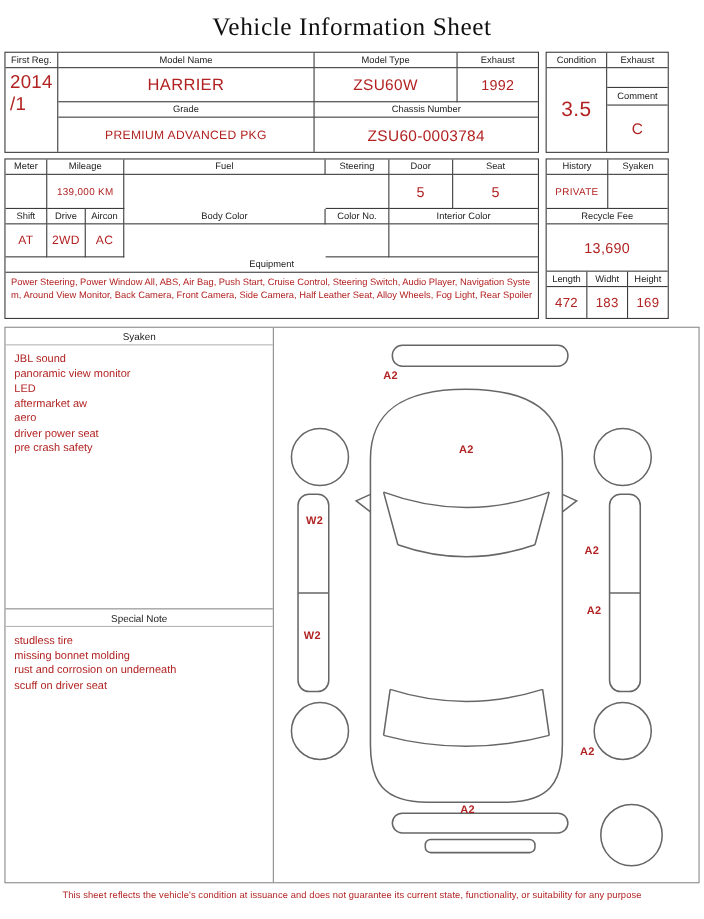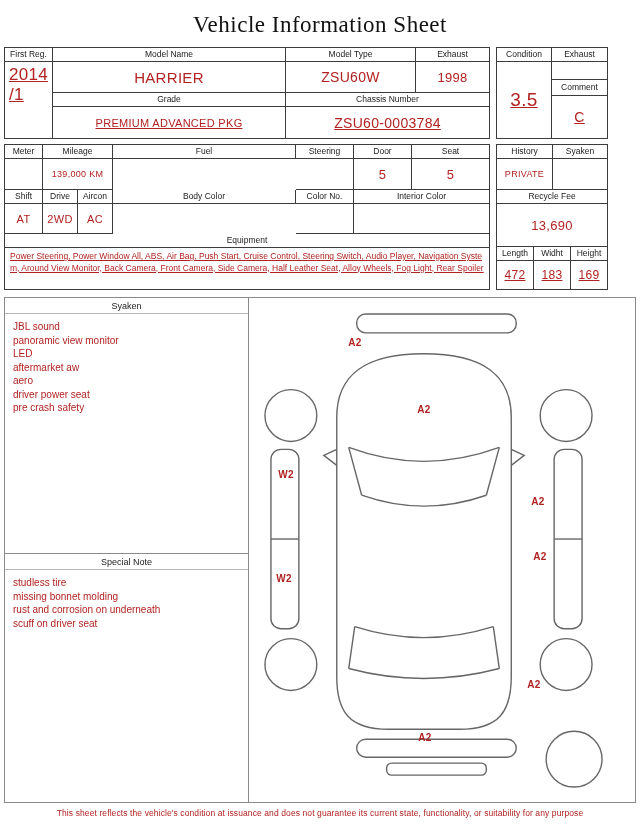--- a/index.html
+++ b/index.html
@@ -15,21 +15,21 @@
     font-size:23px; color:#111; margin-bottom:9px; letter-spacing:0.5px;
   }
   .row { display:flex; gap:6px; margin-bottom:5px;border-radius:18px; }
   .grid { display:grid; border:1px solid var(--line); background:#fff; }
   .cell {
     border-right:1px solid var(--line); border-bottom:1px solid var(--line);
     display:flex; align-items:center; justify-content:center;
     overflow:hidden; text-align:center;
   }
   .noR { border-right:none!important; }
-  .noB { border-bottom:none!important;text-decoration:underline; }
+  .noB { border-bottom:none!important; }
   .hdr { font-size:8.5px; color:#222; line-height:1; }
   .val { color:var(--red); letter-spacing:0.3px; }
   .f9{font-size:9px;} .f11{font-size:11px;} .f12{font-size:12px;}
   .f13{font-size:13px;} .f14{font-size:14px;} .f15{font-size:15px;}
   .f17{font-size:17px;} .f19{font-size:19px;}
   .left-align { justify-content:flex-start; text-align:left; padding-left:4px; }
   .pre { white-space:pre-line; }
   .equip {
     align-items:flex-start; text-align:left; padding:3px 5px;
     font-size:8.5px; line-height:11.5px; word-break:break-all; color:var(--red);
@@ -69,21 +69,21 @@
   <div class="row">
     <div class="grid" style="grid-template-columns:48px 233px 130px 73px; grid-template-rows:14px 31px 14px 31px;">
       <div class="cell hdr" style="grid-area:1/1/2/2">First Reg.</div>
       <div class="cell hdr" style="grid-area:1/2/2/3">Model Name</div>
       <div class="cell hdr" style="grid-area:1/3/2/4">Model Type</div>
       <div class="cell hdr noR" style="grid-area:1/4/2/5">Exhaust</div>
       <div class="cell val f17 pre left-align noB" style="grid-area:2/1/5/2; align-items:flex-start; padding-top:3px;">2014
 /1</div>
       <div class="cell val f15" style="grid-area:2/2/3/3">HARRIER</div>
       <div class="cell val f14" style="grid-area:2/3/3/4">ZSU60W</div>
-      <div class="cell val f13 noR" style="grid-area:2/4/3/5">1998</div>
+      <div class="cell val f13 noR" style="grid-area:2/4/3/5">1992</div>
       <div class="cell hdr noR" style="grid-area:3/3/4/5">Chassis Number</div>
       <div class="cell hdr" style="grid-area:3/2/4/3">Grade</div>
       <div class="cell val f11 noB" style="grid-area:4/2/5/3">PREMIUM ADVANCED PKG</div>
       <div class="cell val f14 noR noB" style="grid-area:4/3/5/5">ZSU60-0003784</div>
     </div>
     <div class="grid" style="grid-template-columns:55px 55px; grid-template-rows:14px 18px 16px 42px;">
       <div class="cell hdr" style="grid-area:1/1/2/2">Condition</div>
       <div class="cell hdr noR" style="grid-area:1/2/2/3">Exhaust</div>
       <div class="cell val f19 noB" style="grid-area:2/1/5/2">3.5</div>
       <div class="cell val f12 noR" style="grid-area:2/2/3/3"></div>

